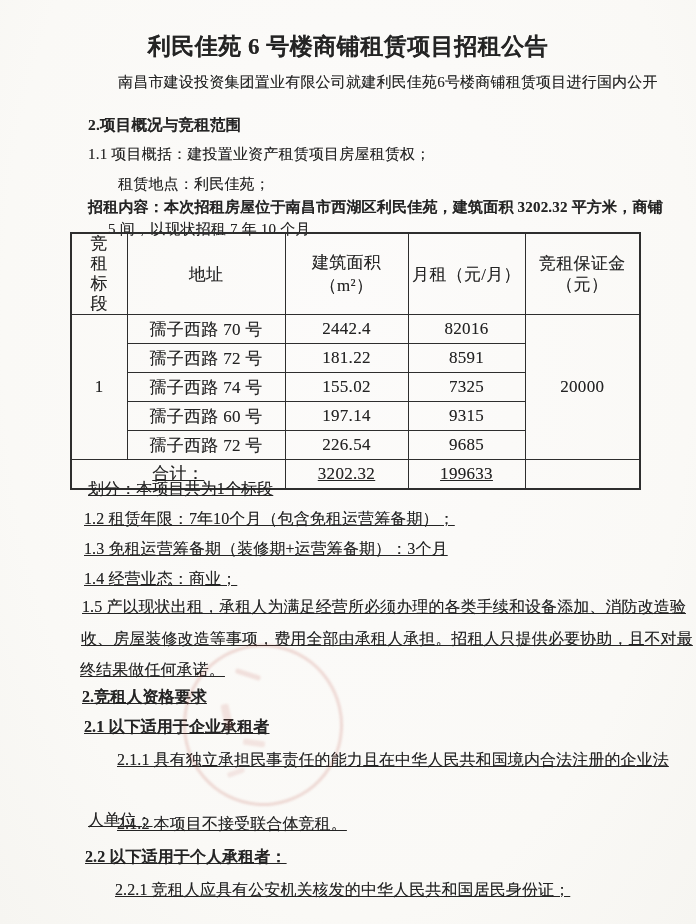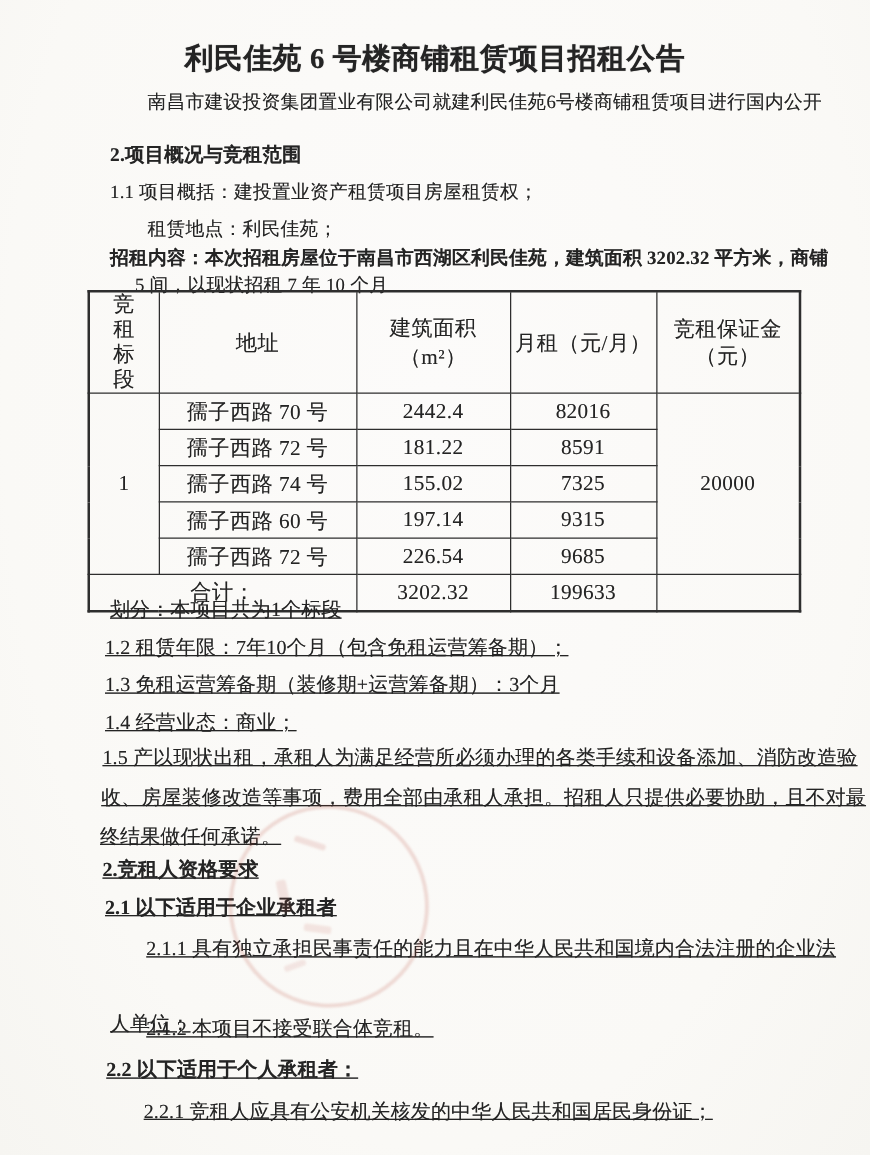--- a/index.html
+++ b/index.html
@@ -40,21 +40,21 @@
   table.rental th,table.rental td{
     border:1.5px solid var(--table-border);
     text-align:center;vertical-align:middle;
     font-weight:normal;padding:0;
     letter-spacing:0.3px;
     text-shadow:0 0 0.5px rgba(40,40,40,0.4);
   }
   table.rental{border:2px solid var(--table-border);}
   tr.thead{height:46px;}
   tr.drow{height:29px;}
-  tr.trow{height:29px;}
+  tr.trow{height:29px;text-decoration:underline;}
   .th-narrow span{display:inline-block;width:34px;line-height:20px;}
   .th-wrap span{display:inline-block;width:92px;line-height:21px;}
   .seal{
     position:absolute;left:183px;top:644px;width:160px;height:162px;
     filter:blur(1px);pointer-events:none;
   }
   .seal-ring{
     position:absolute;inset:0;border:3.5px solid var(--seal-red);
     border-radius:50%;opacity:0.20;transform:rotate(-7deg);
   }

